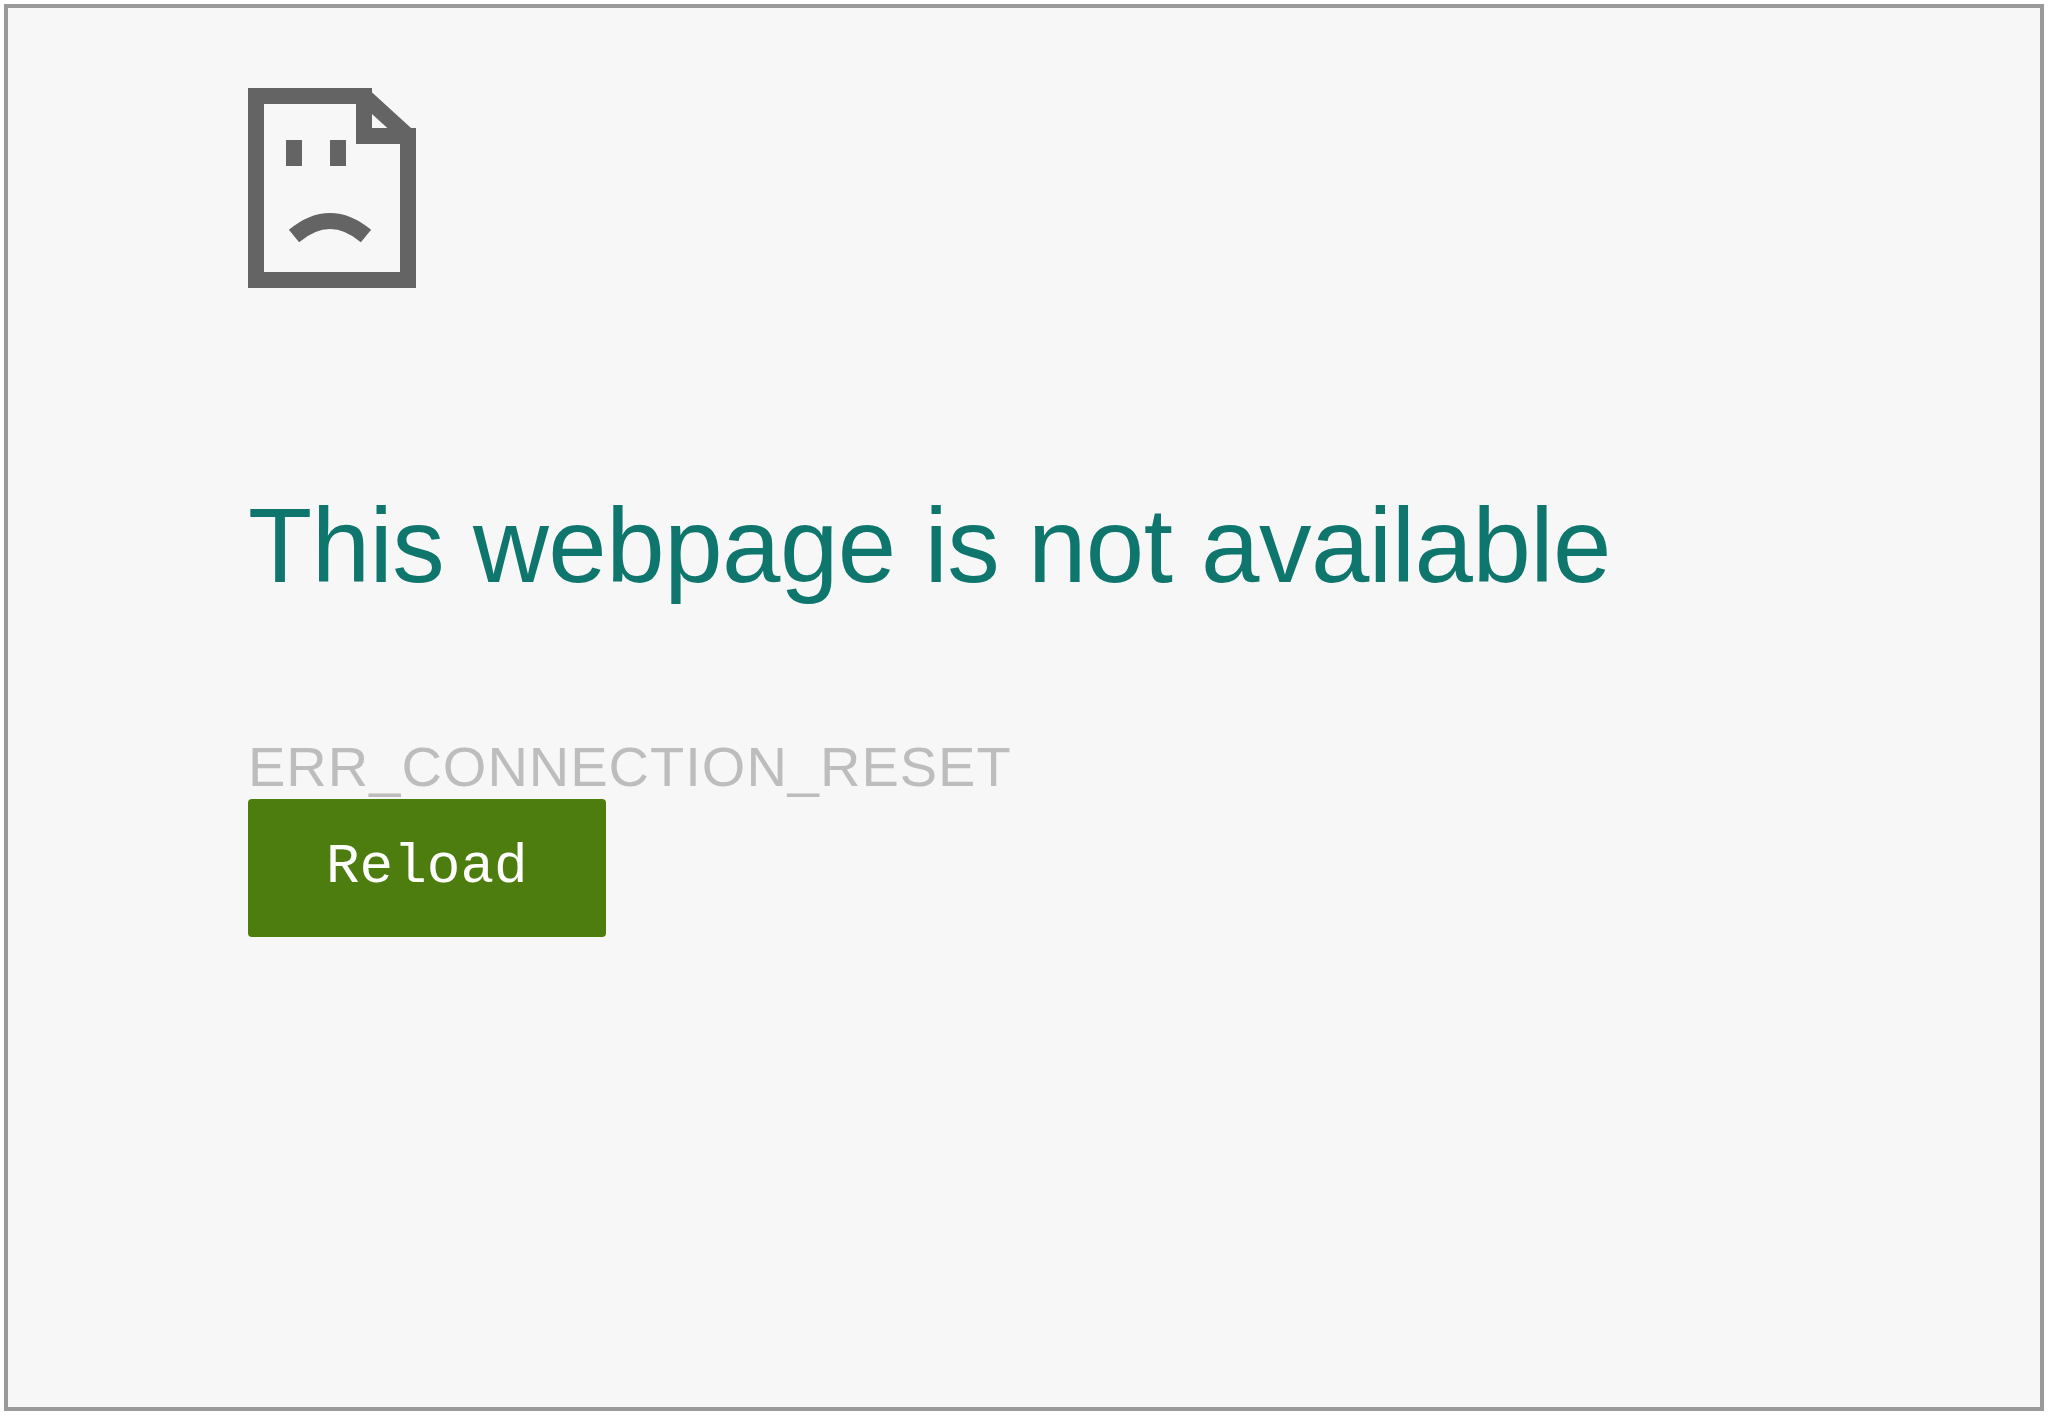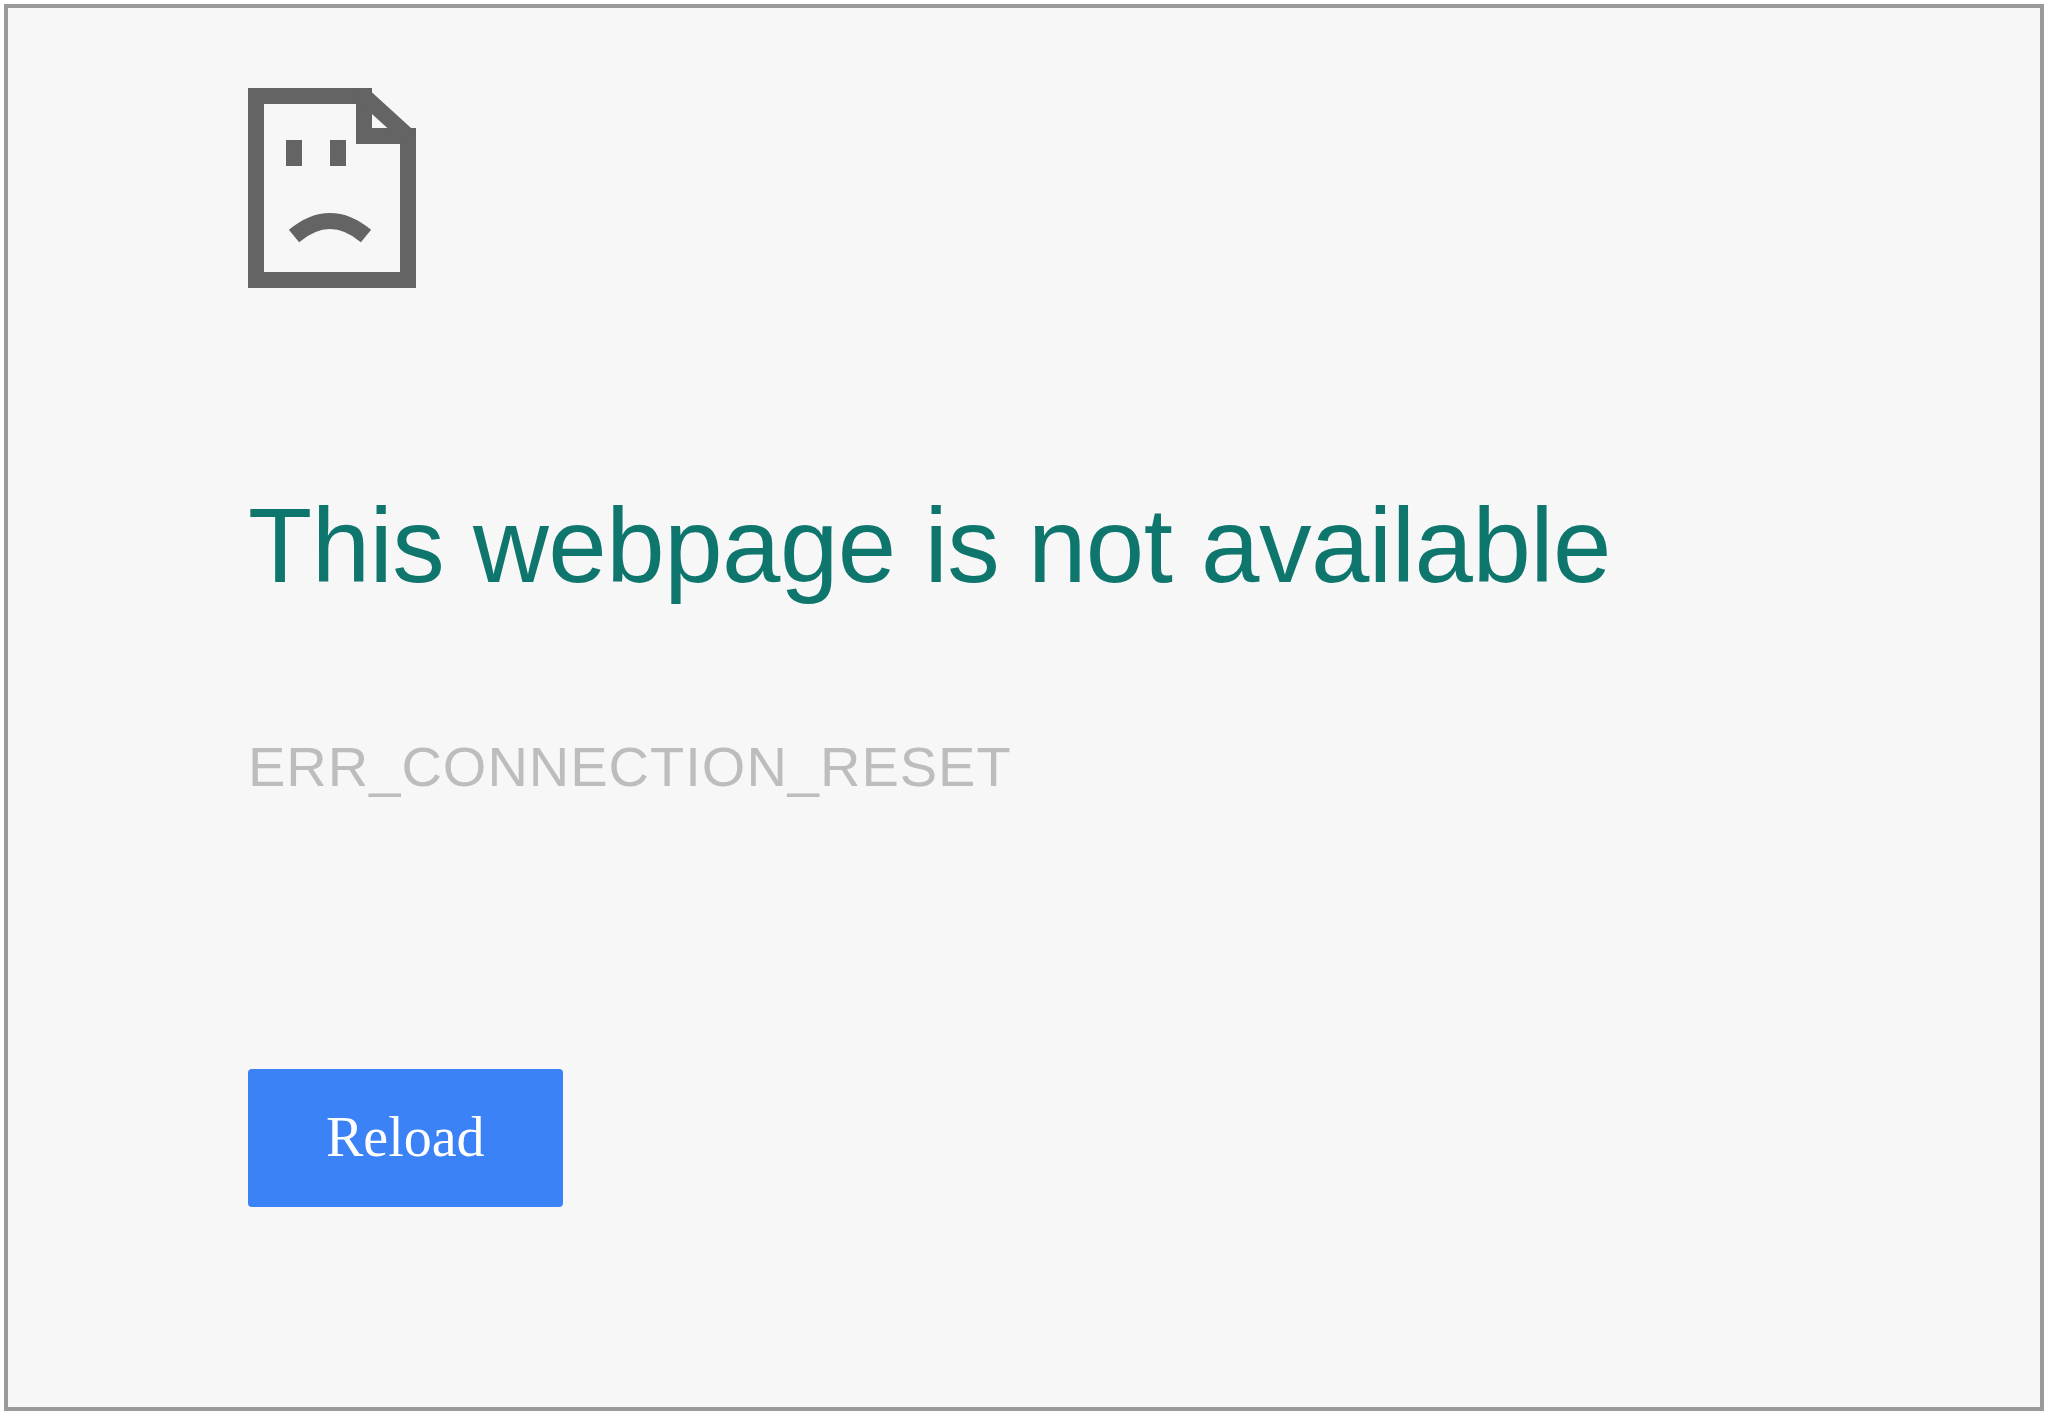--- a/index.html
+++ b/index.html
@@ -50,34 +50,33 @@
       color: #0f766e;
       letter-spacing: -0.5px;
       margin-bottom: 130px;
     }
 
     .error-code {
       font-size: 56px;
       font-weight: 400;
       color: #bdbdbd;
       letter-spacing: 1px;
-      margin-bottom: 270px;
     }
 
     .reload-btn {
       display: inline-block;
-      background: #3b82f6;
+      background: #4d7c0f;
       color: #ffffff;
       font-size: 56px;
       font-weight: 400;
       border: none;
       padding: 40px 78px 42px 78px;
       border-radius: 4px;
       cursor: pointer;
-      font-family: Liberation Serif, serif;
+      font-family: Liberation Mono, monospace;
       line-height: 1;
     }
   </style>
 </head>
 <body>
 
 <div class="frame">
   <div class="content">
 
     <div class="icon-wrap">

